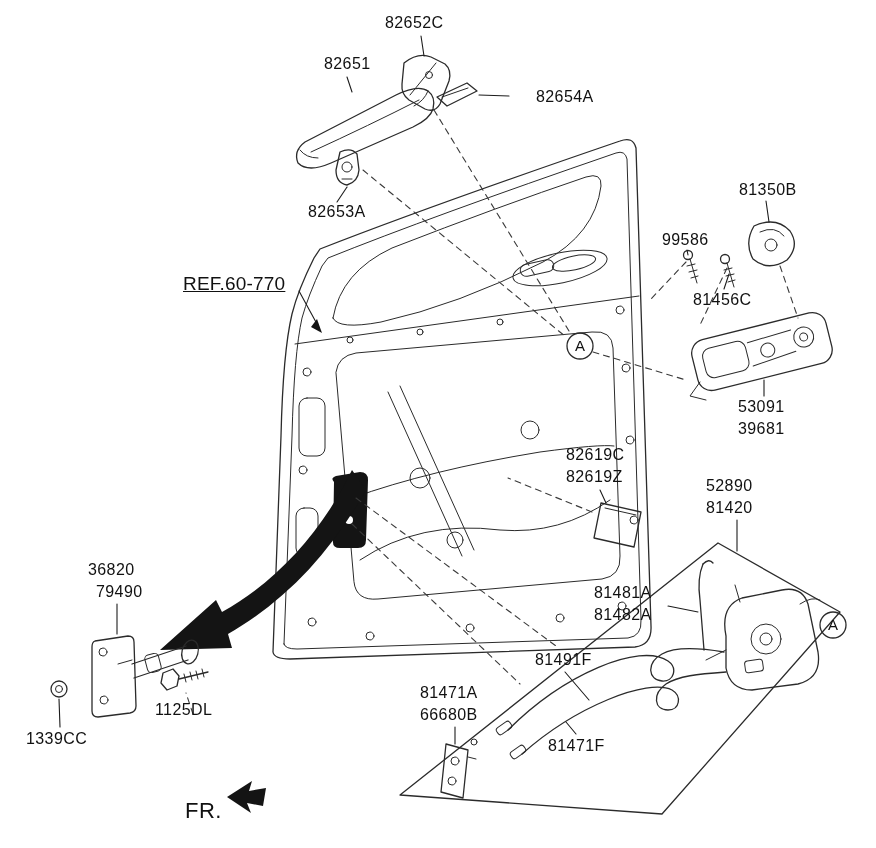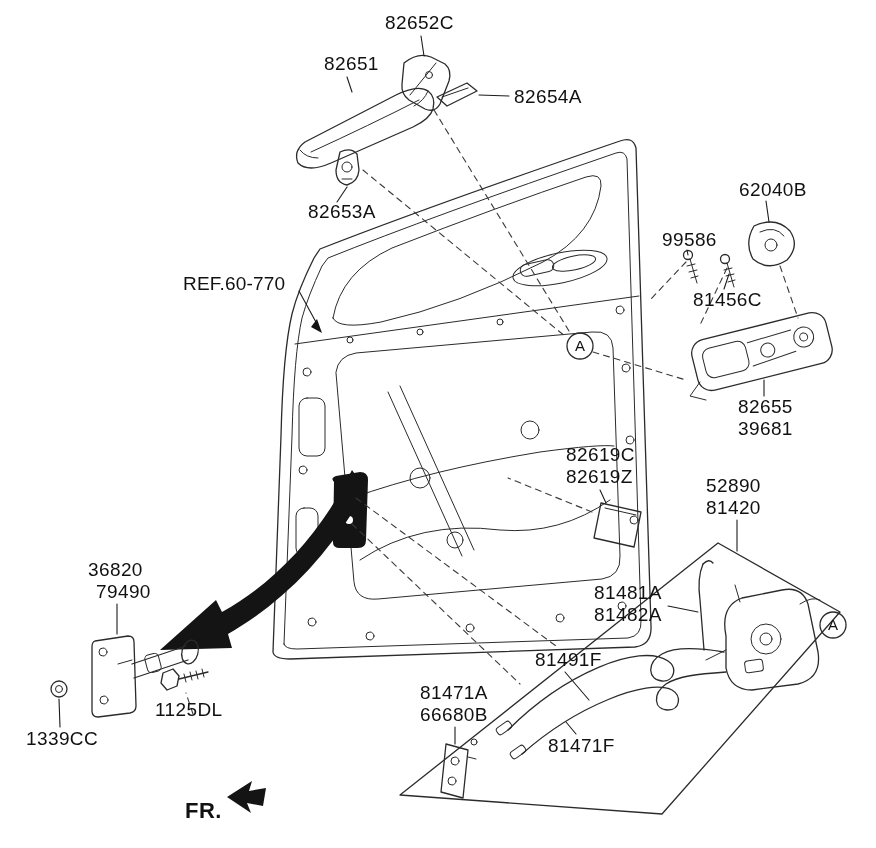--- a/index.html
+++ b/index.html
@@ -1,22 +1,22 @@
 <!DOCTYPE html>
 <html><head>
 <meta charset="utf-8">
 <style>
   html,body{margin:0;padding:0;background:#ffffff;}
   .stage{position:relative;width:876px;height:848px;background:#ffffff;overflow:hidden;
          font-family:"Liberation Sans",sans-serif;}
   .artwork{position:absolute;left:0;top:0;}
-  .part-label{position:absolute;font-size:19px;line-height:20px;color:#111;
+  .part-label{position:absolute;font-size:16px;line-height:20px;color:#111;
               letter-spacing:.4px;white-space:nowrap;}
-  .ref-label{font-size:19px;letter-spacing:.2px;}
-  .fr-label{font-size:22px;font-weight:bold;letter-spacing:.5px;}
+  .ref-label{font-size:19px;letter-spacing:.2px;text-decoration:underline;}
+  .fr-label{font-size:22px;font-weight:normal;letter-spacing:.5px;}
   .ln{stroke:#2b2b2b;fill:none;stroke-width:1.3;stroke-linecap:round;stroke-linejoin:round;}
   .thin{stroke:#2b2b2b;fill:none;stroke-width:1;stroke-linecap:round;stroke-linejoin:round;}
   .dash{stroke:#3a3a3a;fill:none;stroke-width:1.1;stroke-dasharray:6 5;stroke-linecap:round;}
   .leader{stroke:#1c1c1c;fill:none;stroke-width:1.1;stroke-linecap:round;}
   .fill-dark{fill:#141414;stroke:none;}
   .callout{font-family:"Liberation Sans",sans-serif;font-size:15px;fill:#111;text-anchor:middle;}
 </style>
 </head>
 <body>
 
@@ -238,27 +238,27 @@
     </g>
     <g>
       <circle class="ln" cx="833" cy="625" r="13"></circle>
       <text class="callout" x="833" y="630">A</text>
     </g>
   </svg>
 
   <div>
     <div class="part-label" style="left:385px;top:13px">82652C</div>
     <div class="part-label" style="left:324px;top:54px">82651</div>
-    <div class="part-label" style="left:514px;top:87px">82654A</div>
+    <div class="part-label" style="left:536px;top:87px">82654A</div>
     <div class="part-label" style="left:308px;top:202px">82653A</div>
-    <div class="part-label" style="left:739px;top:180px">62040B</div>
+    <div class="part-label" style="left:739px;top:180px">81350B</div>
     <div class="part-label" style="left:662px;top:230px">99586</div>
     <div class="part-label" style="left:693px;top:290px">81456C</div>
     <div class="part-label ref-label" style="left:183px;top:274px">REF.60-770</div>
-    <div class="part-label" style="left:738px;top:397px">82655</div>
+    <div class="part-label" style="left:738px;top:397px">53091</div>
     <div class="part-label" style="left:738px;top:419px">39681</div>
     <div class="part-label" style="left:566px;top:445px">82619C</div>
     <div class="part-label" style="left:566px;top:467px">82619Z</div>
     <div class="part-label" style="left:706px;top:476px">52890</div>
     <div class="part-label" style="left:706px;top:498px">81420</div>
     <div class="part-label" style="left:594px;top:583px">81481A</div>
     <div class="part-label" style="left:594px;top:605px">81482A</div>
     <div class="part-label" style="left:535px;top:650px">81491F</div>
     <div class="part-label" style="left:420px;top:683px">81471A</div>
     <div class="part-label" style="left:420px;top:705px">66680B</div>

